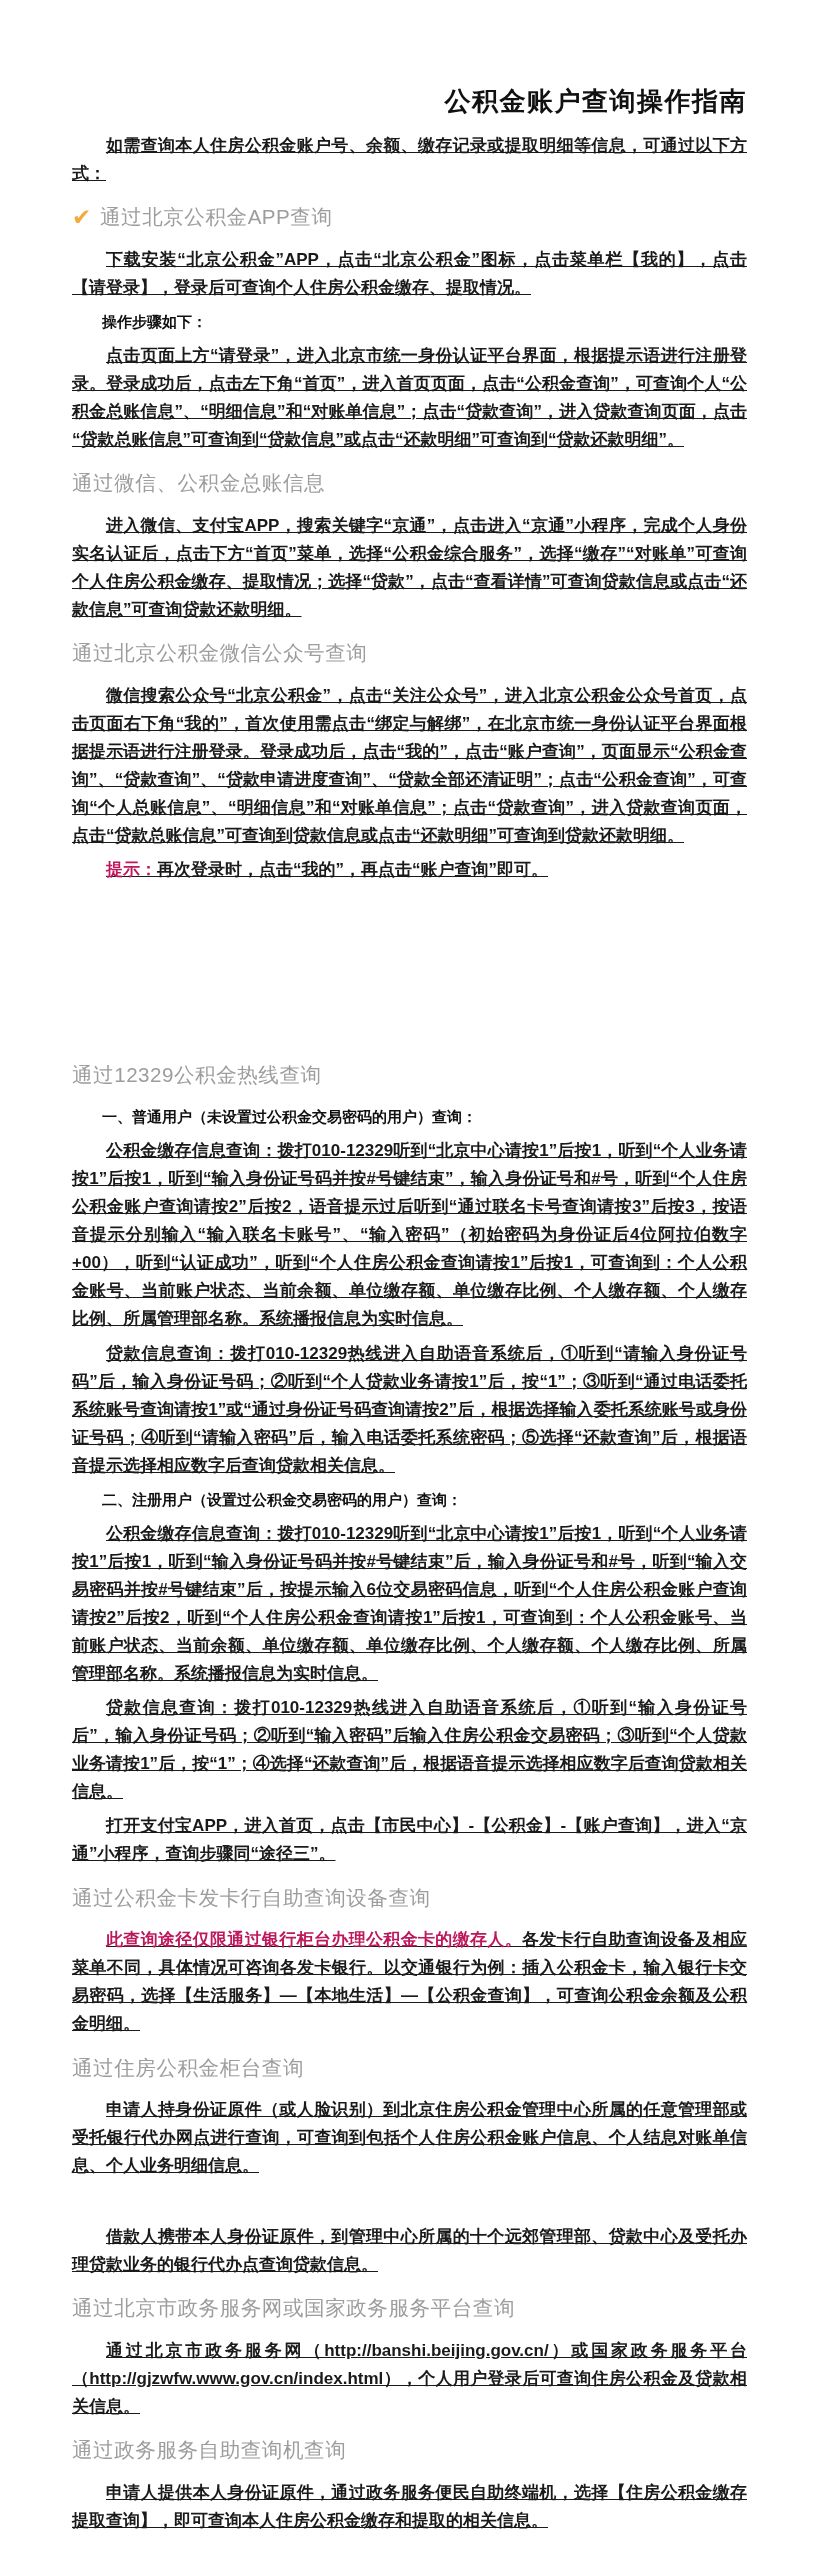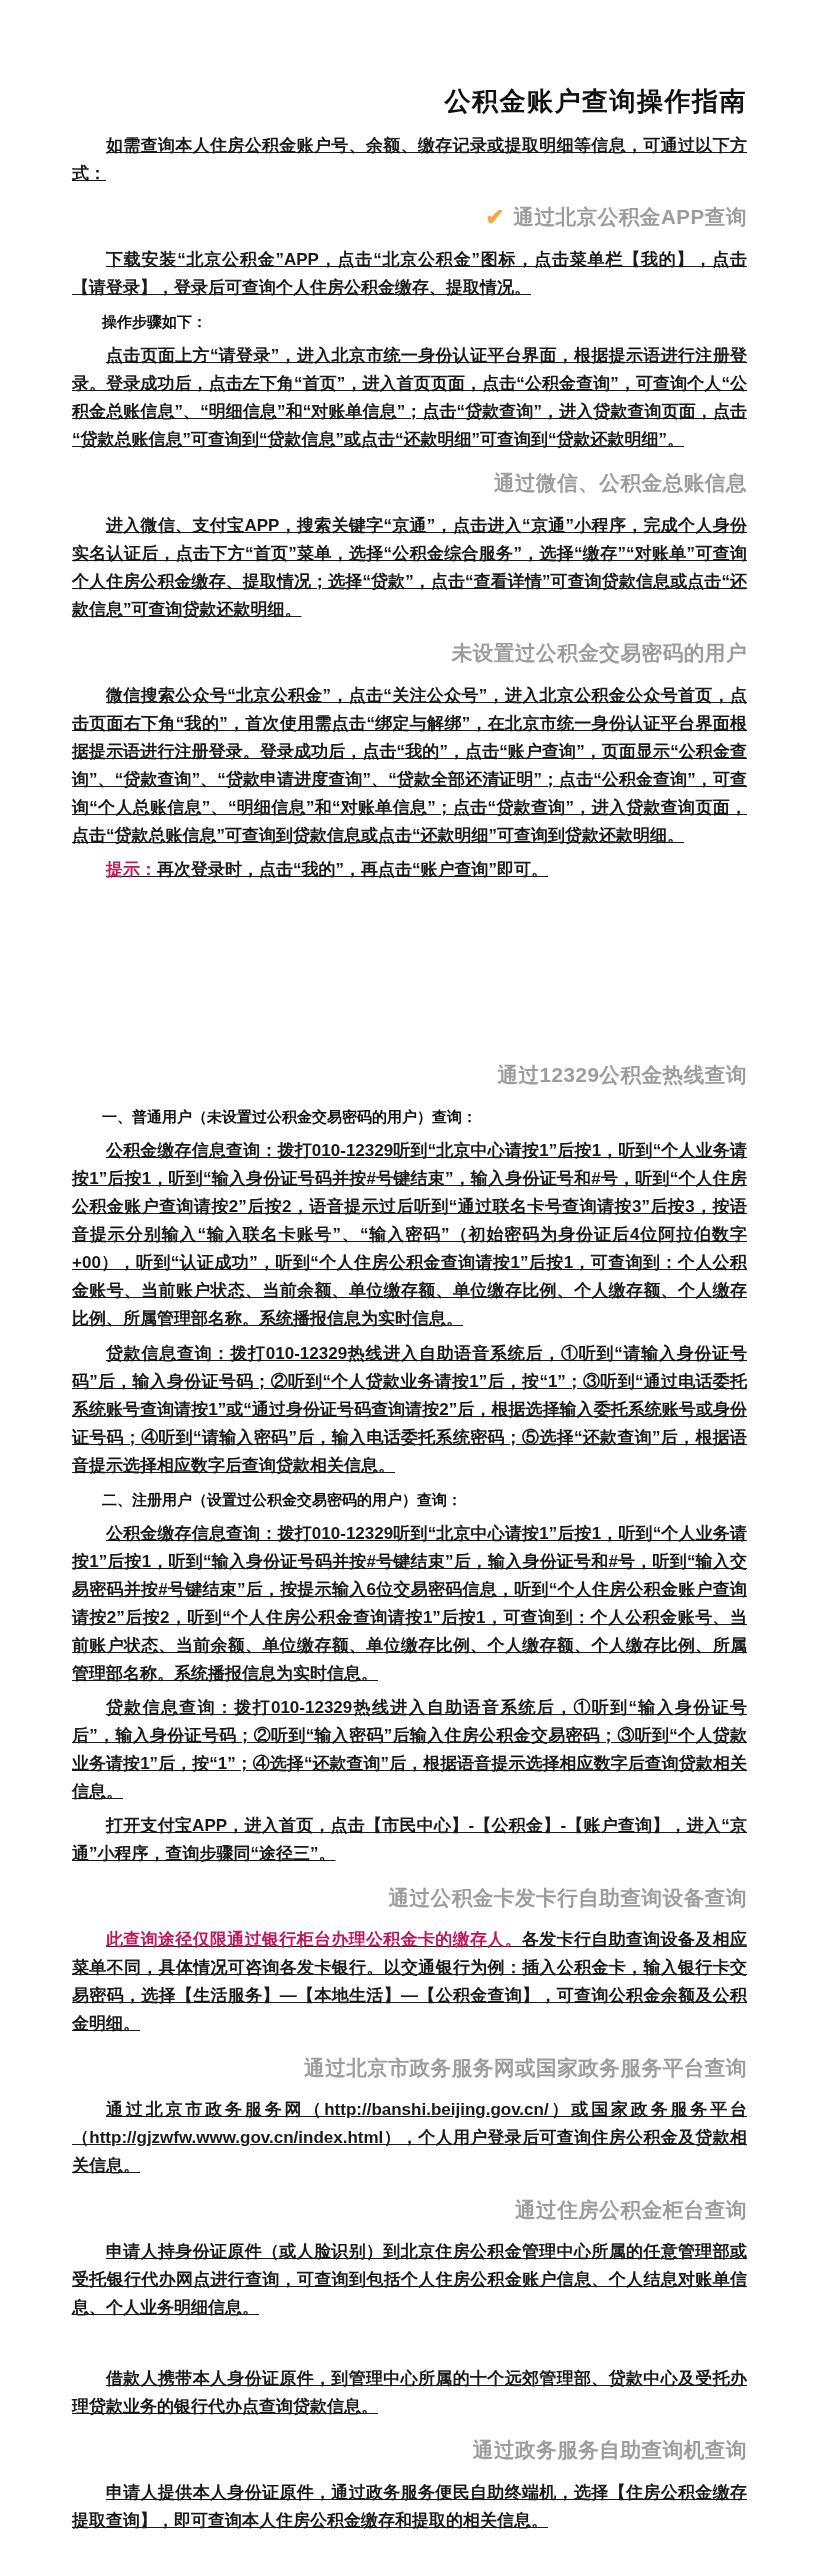--- a/index.html
+++ b/index.html
@@ -49,23 +49,23 @@
     color: #111111;
   }
   .lead {
     font-weight: 800;
     color: #be185d;
     margin-top: 8px;
   }
   h2.sec {
     font-size: 20.6px;
     line-height: 24px;
-    font-weight: 700;
+    font-weight: 400;
     color: #9d9d9d;
-    text-align: right;
+    text-align: left;
     margin: 17.5px 0 16.5px 0;
     letter-spacing: 0.5px;
   }
   .check {
     color: #f6a93b;
     font-size: 23px;
     margin-right: 8.2px;
     vertical-align: -1px;
   }
   .spacer-pagebreak { height: 155px; }
@@ -86,21 +86,21 @@
     <p class="subhead">操作步骤如下：</p>
     <p class="body">点击页面上方“请登录”，进入北京市统一身份认证平台界面，根据提示语进行注册登录。登录成功后，点击左下角“首页”，进入首页页面，点击“公积金查询”，可查询个人“公积金总账信息”、“明细信息”和“对账单信息”；点击“贷款查询”，进入贷款查询页面，点击“贷款总账信息”可查询到“贷款信息”或点击“还款明细”可查询到“贷款还款明细”。</p>
   </div>
 
   <div>
     <h2 class="sec">通过微信、公积金总账信息</h2>
     <p class="body">进入微信、支付宝APP，搜索关键字“京通”，点击进入“京通”小程序，完成个人身份实名认证后，点击下方“首页”菜单，选择“公积金综合服务”，选择“缴存”“对账单”可查询个人住房公积金缴存、提取情况；选择“贷款”，点击“查看详情”可查询贷款信息或点击“还款信息”可查询贷款还款明细。</p>
   </div>
 
   <div>
-    <h2 class="sec">未设置过公积金交易密码的用户</h2>
+    <h2 class="sec">通过北京公积金微信公众号查询</h2>
     <p class="body">微信搜索公众号“北京公积金”，点击“关注公众号”，进入北京公积金公众号首页，点击页面右下角“我的”，首次使用需点击“绑定与解绑”，在北京市统一身份认证平台界面根据提示语进行注册登录。登录成功后，点击“我的”，点击“账户查询”，页面显示“公积金查询”、“贷款查询”、“贷款申请进度查询”、“贷款全部还清证明”；点击“公积金查询”，可查询“个人总账信息”、“明细信息”和“对账单信息”；点击“贷款查询”，进入贷款查询页面，点击“贷款总账信息”可查询到贷款信息或点击“还款明细”可查询到贷款还款明细。</p>
     <p class="body"><span class="lead">提示：</span><span>再次登录时，点击“我的”，再点击“账户查询”即可。</span></p>
   </div>
 
   <div class="spacer-pagebreak"></div>
 
   <div>
     <h2 class="sec">通过12329公积金热线查询</h2>
     <p class="subhead">一、普通用户（未设置过公积金交易密码的用户）查询：</p>
     <p class="body">公积金缴存信息查询：拨打010-12329听到“北京中心请按1”后按1，听到“个人业务请按1”后按1，听到“输入身份证号码并按#号键结束”，输入身份证号和#号，听到“个人住房公积金账户查询请按2”后按2，语音提示过后听到“通过联名卡号查询请按3”后按3，按语音提示分别输入“输入联名卡账号”、“输入密码”（初始密码为身份证后4位阿拉伯数字+00），听到“认证成功”，听到“个人住房公积金查询请按1”后按1，可查询到：个人公积金账号、当前账户状态、当前余额、单位缴存额、单位缴存比例、个人缴存额、个人缴存比例、所属管理部名称。系统播报信息为实时信息。</p>
@@ -113,29 +113,29 @@
   <div>
     <p class="body">打开支付宝APP，进入首页，点击【市民中心】-【公积金】-【账户查询】，进入“京通”小程序，查询步骤同“途径三”。</p>
   </div>
 
   <div>
     <h2 class="sec">通过公积金卡发卡行自助查询设备查询</h2>
     <p class="body"><span class="lead">此查询途径仅限通过银行柜台办理公积金卡的缴存人。</span><span>各发卡行自助查询设备及相应菜单不同，具体情况可咨询各发卡银行。以交通银行为例：插入公积金卡，输入银行卡交易密码，选择【生活服务】—【本地生活】—【公积金查询】，可查询公积金余额及公积金明细。</span></p>
   </div>
 
   <div>
-    <h2 class="sec">通过北京市政务服务网或国家政务服务平台查询</h2>
-    <p class="body">通过北京市政务服务网（http://banshi.beijing.gov.cn/）或国家政务服务平台（http://gjzwfw.www.gov.cn/index.html），个人用户登录后可查询住房公积金及贷款相关信息。</p>
-  </div>
-
-  <div>
     <h2 class="sec">通过住房公积金柜台查询</h2>
     <p class="body">申请人持身份证原件（或人脸识别）到北京住房公积金管理中心所属的任意管理部或受托银行代办网点进行查询，可查询到包括个人住房公积金账户信息、个人结息对账单信息、个人业务明细信息。</p>
     <div class="spacer-small"></div>
     <p class="body">借款人携带本人身份证原件，到管理中心所属的十个远郊管理部、贷款中心及受托办理贷款业务的银行代办点查询贷款信息。</p>
+  </div>
+
+  <div>
+    <h2 class="sec">通过北京市政务服务网或国家政务服务平台查询</h2>
+    <p class="body">通过北京市政务服务网（http://banshi.beijing.gov.cn/）或国家政务服务平台（http://gjzwfw.www.gov.cn/index.html），个人用户登录后可查询住房公积金及贷款相关信息。</p>
   </div>
 
   <div>
     <h2 class="sec">通过政务服务自助查询机查询</h2>
     <p class="body">申请人提供本人身份证原件，通过政务服务便民自助终端机，选择【住房公积金缴存提取查询】，即可查询本人住房公积金缴存和提取的相关信息。</p>
 
   </div>
 
 </div>
 

